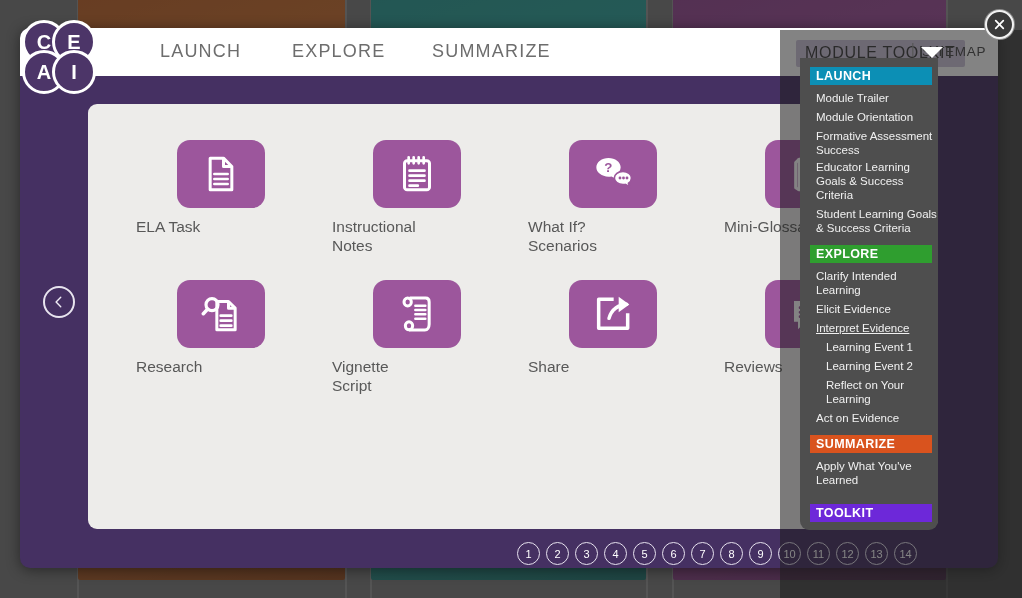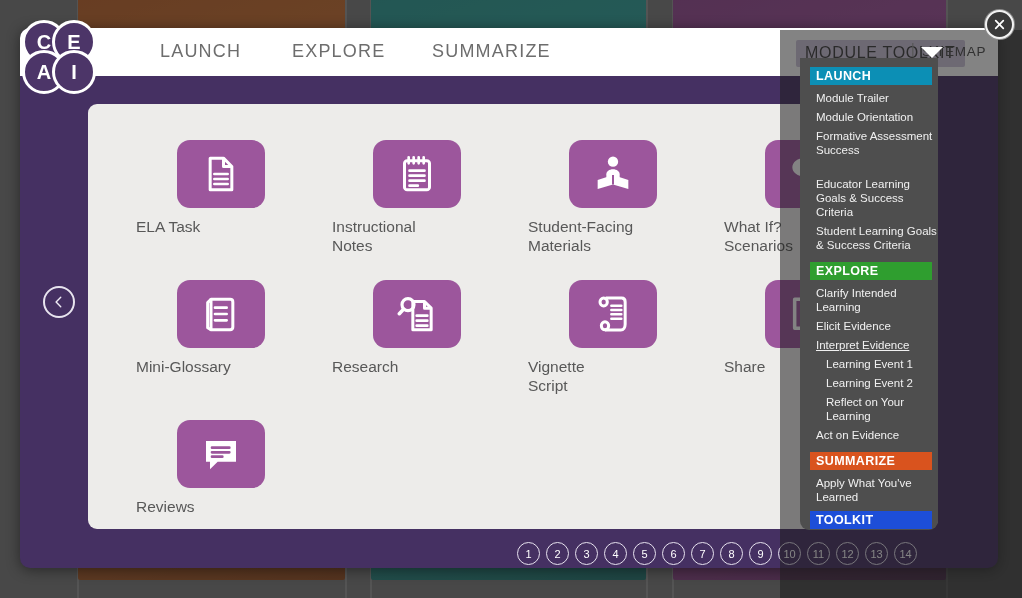--- a/index.html
+++ b/index.html
@@ -281,31 +281,20 @@
         </div>
         <div class="tile">
           <div class="sq">
             <svg viewBox="0 0 24 24">
               <rect x="4.5" y="4" width="15" height="17.5" rx="1.6" fill="none" stroke="#ffffff" stroke-width="1.8"></rect>
               <path d="M7 2v3.6M10 2v3.6M13 2v3.6M16 2v3.6" stroke="#ffffff" stroke-width="1.6" stroke-linecap="round"></path>
               <path d="M7.5 10h9M7.5 13h9M7.5 16h9M7.5 19h5" stroke="#ffffff" stroke-width="1.6" stroke-linecap="round"></path>
             </svg>
           </div>
           <div class="lbl">Instructional<br>Notes</div>
-        </div>
-        <div class="tile">
-          <div class="sq">
-            <svg viewBox="0 0 24 24">
-              <circle cx="12" cy="4.6" r="3.1" fill="#ffffff"></circle>
-              <path d="M12 9.2c-2.3 0-4 1.3-4 3v2h8v-2c0-1.7-1.7-3-4-3z" fill="#ffffff"></path>
-              <path d="M12 12.6 2.8 15.6v5.4L12 18.3l9.2 2.7v-5.4z" fill="#ffffff"></path>
-              <path d="M12 12.6v5.7" stroke="#9c569c" stroke-width="1.2"></path>
-            </svg>
-          </div>
-          <div class="lbl">Student-Facing<br>Materials</div>
         </div>
         <div class="tile">
           <div class="sq">
             <svg viewBox="0 0 24 24">
               <path d="M9.3 2.4C5.3 2.4 2 4.9 2 8s3.3 5.6 7.3 5.6c.6 0 1.2-.06 1.8-.17l3.3 1.8-.8-2.6C15.3 11.6 16.6 9.9 16.6 8c0-3.1-3.3-5.6-7.3-5.6z" fill="#ffffff"></path>
               <text x="9.2" y="10.6" text-anchor="middle" font-size="8" font-weight="bold" fill="#9c569c" font-family="Liberation Sans, sans-serif">?</text>
               <path d="M18 10.4c-2.9 0-5.2 1.8-5.2 4s2.3 4 5.2 4c.5 0 1-.05 1.4-.13l2.6 1.4-.7-2.1c1.1-.73 1.8-1.86 1.8-3.17 0-2.2-2.3-4-5.1-4z" fill="#ffffff" stroke="#9c569c" stroke-width="1"></path>
               <circle cx="16.2" cy="14.4" r=".85" fill="#9c569c"></circle>
               <circle cx="18.3" cy="14.4" r=".85" fill="#9c569c"></circle>
               <circle cx="20.4" cy="14.4" r=".85" fill="#9c569c"></circle>
@@ -386,32 +375,32 @@
     </div>
 </div>
 
 <div id="sitemap-overlay"></div>
 <div id="sitemap-caret"></div>
 <div id="sitemap-panel">
     <div class="sm-head" id="sm-head-launch" style="background: rgb(12, 143, 181); margin-top: 9px;">LAUNCH</div>
     <div class="sm-item" style="margin-top: 5px;">Module Trailer</div>
     <div class="sm-item" style="margin-top: 3px;">Module Orientation</div>
     <div class="sm-item" style="margin-top: 3px;">Formative Assessment Success</div>
-    <div class="sm-item" style="margin-top: 18px;">Educator Learning Goals &amp; Success Criteria</div>
+    <div class="sm-item" style="margin-top: 1px;">Educator Learning Goals &amp; Success Criteria</div>
     <div class="sm-item" style="margin-top: 3px;">Student Learning Goals &amp; Success Criteria</div>
     <div class="sm-head" id="sm-head-explore" style="background: rgb(47, 158, 47); margin-top: 9px;">EXPLORE</div>
     <div class="sm-item" style="margin-top: 5px;">Clarify Intended Learning</div>
     <div class="sm-item" style="margin-top: 3px;">Elicit Evidence</div>
     <div class="sm-item" style="margin-top: 3px; text-decoration: underline;">Interpret Evidence</div>
     <div class="sm-item sub" style="margin-top: 3px;">Learning Event 1</div>
     <div class="sm-item sub" style="margin-top: 3px;">Learning Event 2</div>
     <div class="sm-item sub" style="margin-top: 3px;">Reflect on Your Learning</div>
     <div class="sm-item" style="margin-top: 3px;">Act on Evidence</div>
     <div class="sm-head" id="sm-head-summarize" style="background: rgb(217, 83, 30); margin-top: 9px;">SUMMARIZE</div>
     <div class="sm-item" style="margin-top: 5px;">Apply What You've Learned</div>
-    <div class="sm-head" id="sm-head-toolkit" style="background: #1d4ed8; margin-top: 6px; text-align: right;">TOOLKIT</div>
+    <div class="sm-head" id="sm-head-toolkit" style="background: #6d28d9; margin-top: 16px; text-align: right;">TOOLKIT</div>
   </div>
 
 <div id="close-btn">
   <svg viewBox="0 0 24 24">
     <path d="M5 5 L19 19 M19 5 L5 19" stroke="#ffffff" stroke-width="3.2" stroke-linecap="round"></path>
   </svg>
 </div>
 
 </body></html>

